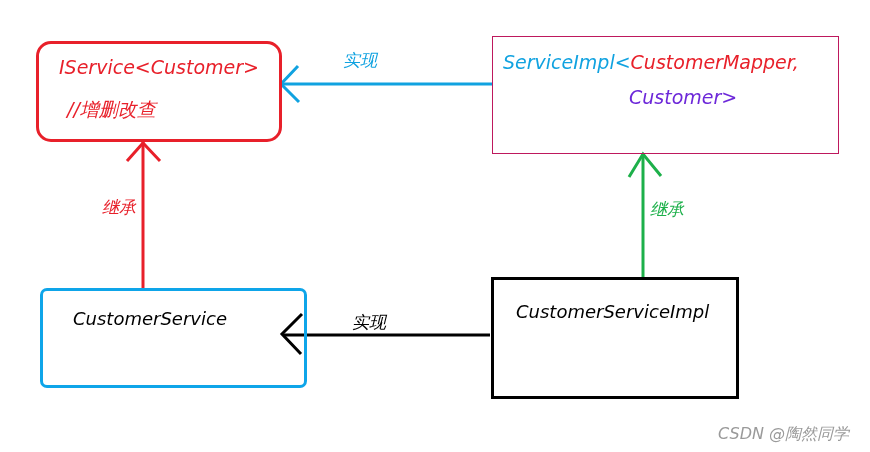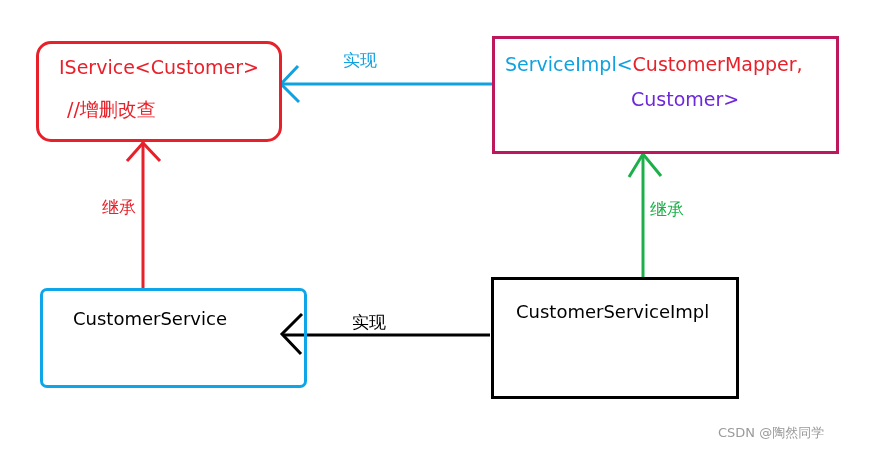--- a/index.html
+++ b/index.html
@@ -1,19 +1,19 @@
 <!DOCTYPE html>
 <html><head>
 <meta charset="utf-8">
 <style>
   html, body { margin:0; padding:0; background:#ffffff; }
   body { width:870px; height:452px; position:relative; overflow:hidden;
          font-family:"DejaVu Sans", "Liberation Sans", sans-serif; }
   .box { position:absolute; box-sizing:border-box; }
-  .txt { position:absolute; white-space:nowrap; }
+  .txt { position:absolute; white-space:nowrap;font-style:italic; }
   svg.lines { position:absolute; left:0; top:0; }
 </style>
 </head>
 <body>
 
 <svg class="lines" width="870" height="452">
 
   <g>
     <line x1="493" y1="84" x2="282" y2="84" stroke="#10a2e0" stroke-width="3"></line>
     <polyline points="298,66 281,84 299,102" fill="none" stroke="#10a2e0" stroke-width="3"></polyline>
@@ -33,33 +33,33 @@
     <line x1="490" y1="335" x2="283" y2="335" stroke="#000000" stroke-width="3"></line>
     <polyline points="302,314 282,334 301,354" fill="none" stroke="#000000" stroke-width="3"></polyline>
   </g>
 </svg>
 
 <div class="box" style="left:36px; top:41px; width:246px; height:101px; border:3px solid #e8202a; border-radius:15px;">
   <div class="txt" style="left:20px; top:12px; font-size:19px; color:#e8202a;">IService&lt;Customer&gt;</div>
   <div class="txt" style="left:28px; top:53px; font-size:19px; color:#e8202a;text-align:center;">//增删改查</div>
 </div>
 
-<div class="box" style="left:492px; top:36px; width:347px; height:118px; border:3px solid #be185d;">
+<div class="box" style="left:492px; top:36px; width:347px; height:118px; border:1px solid #be185d;">
   <div class="txt" style="left:10px; top:14px; font-size:19px;">
     <span style="color:#10a2e0;">ServiceImpl&lt;</span><span style="color:#e8202a;">CustomerMapper,</span>
   </div>
   <div class="txt" style="left:136px; top:49px; font-size:19px; color:#6d28d9;">Customer&gt;</div>
 </div>
 
 <div class="box" style="left:40px; top:288px; width:267px; height:100px; border:3px solid #0ea5e9; border-radius:7px;">
   <div class="txt" style="left:30px; top:17px; font-size:18px; color:#000000;">CustomerService</div>
 </div>
 
 <div class="box" style="left:491px; top:277px; width:248px; height:122px; border:3px solid #000000;">
   <div class="txt" style="left:22px; top:21px; font-size:18px; color:#000000;">CustomerServiceImpl</div>
 </div>
 
 <div class="txt" style="left:343px; top:49px; font-size:17px; color:#10a2e0;">实现</div>
 <div class="txt" style="left:102px; top:196px; font-size:17px; color:#e8202a;">继承</div>
 <div class="txt" style="left:650px; top:198px; font-size:17px; color:#1db04a;">继承</div>
 <div class="txt" style="left:352px; top:311px; font-size:17px; color:#000000;">实现</div>
 
-<div class="txt" style="left:718px; top:424px; font-size:13px; color:#9a9a9a;">CSDN @陶然同学</div>
+<div class="txt" style="left:718px; top:424px; font-size:16px; color:#9a9a9a;">CSDN @陶然同学</div>
 
 </body></html>

